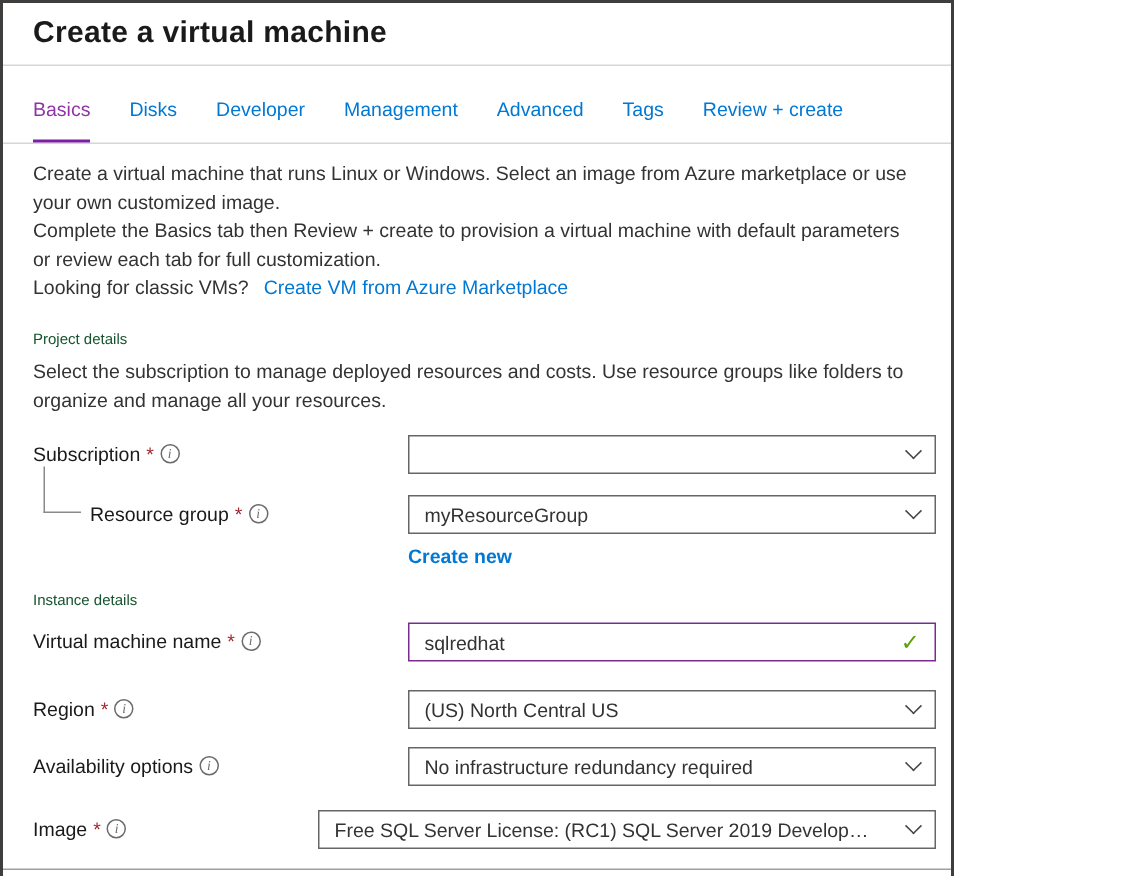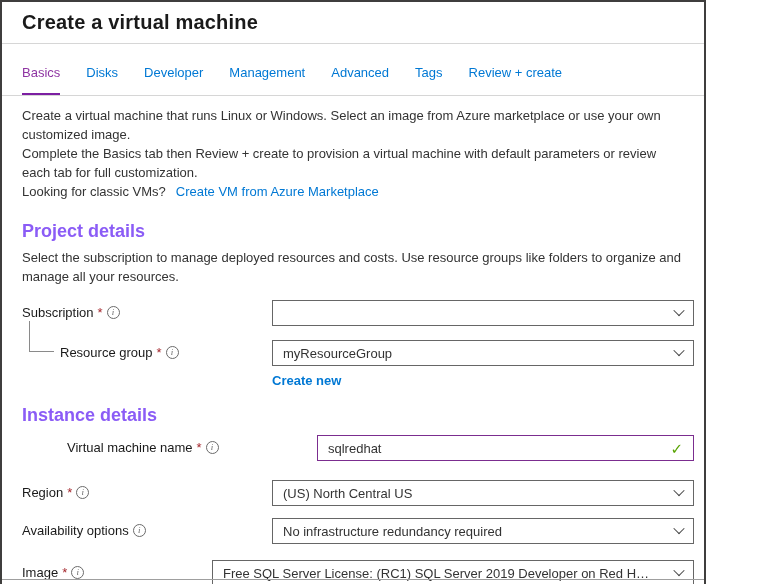--- a/index.html
+++ b/index.html
@@ -1,35 +1,35 @@
 <!DOCTYPE html>
 <html><head>
 <meta charset="utf-8">
 <style>
   * { margin:0; padding:0; box-sizing:border-box; }
   html,body { background:#fff; }
   body { font-family:"Liberation Sans","DejaVu Sans",sans-serif; color:#333; }
   .frame {
-    position:relative; width:706px; height:584px; overflow:hidden;
+    position:relative; width:636px; height:584px; overflow:hidden;
     background:#fff; border:2px solid #3f3e3d; border-bottom:none;
   }
   
   .hdr { height:42px; border-bottom:1px solid #d6d6d6; display:flex; align-items:center; padding:0 20px; }
   .hdr h1 { font-size:20px; font-weight:600; color:#1a1a1a; letter-spacing:.2px; }
   
   .tabs { display:flex; gap:26px; padding:21px 20px 0 20px; border-bottom:1px solid #d6d6d6; }
   .tab { font-size:13px; color:#0078d4; padding-bottom:13px; cursor:pointer; border-bottom:2px solid transparent; }
   .tab.active { color:#8f35a3; border-bottom:2px solid #7c1fa2; font-weight:400; }
   
   .intro { padding:10px 20px 0 20px; font-size:13px; line-height:19px; color:#333; }
   .intro p { max-width:712px; }
   .classic { margin-top:0; display:flex; gap:10px; }
   a.link { color:#0078d4; text-decoration:none; cursor:pointer; }
   
-  .section-h { font-size:18px; font-weight:700; color:#8b5cf6; padding:0 20px; }
+  .section-h { font-size:10px; font-weight:400; color:#14532d; padding:0 20px; }
   .section-h.pd { margin-top:20px; }
   .section-h.id { margin-top:17px; }
   .section-desc { padding:6px 20px 0 20px; font-size:13px; line-height:19px; max-width:745px; }
   
   .row { display:flex; align-items:flex-start; padding:0 10px 0 20px; margin-top:14px; }
   .lbl { width:250px; flex:0 0 250px; font-size:13px; color:#1a1a1a; padding-top:5px; display:flex; align-items:center; gap:4px; position:relative; }
   .row.image-row .lbl { width:190px; flex:0 0 190px; }
   .ctrl { flex:1 1 auto; min-width:0; }
   .req { color:#a4262c; }
   .info { display:inline-block; width:13px; height:13px; border:1px solid #6b6b6b; border-radius:50%; font-family:"Liberation Serif",serif; font-size:9px; line-height:11px; text-align:center; color:#6b6b6b; font-style:italic; }
@@ -42,21 +42,21 @@
   .chev { flex:0 0 auto; width:8px; height:8px; border-right:1.5px solid #444; border-bottom:1.5px solid #444; transform:rotate(45deg) translate(-1px,-1px); margin-top:-3px; }
   .textbox { border:1px solid #7b2d8f; cursor:text; }
   .textbox input { flex:1 1 auto; border:none; outline:none; font-size:13px; color:#333; font-family:inherit; background:transparent; min-width:0; }
   .check { color:#57a300; font-size:15px; line-height:1; flex:0 0 auto; }
   .create-new { margin-top:7px; font-size:13px; font-weight:600; }
   
   .rg-row { margin-top:14px; }
   .rg-row .lbl { padding-left:38px; }
   .tree { position:absolute; left:7px; top:-19px; width:25px; height:31px; border-left:1px solid #8a8a8a; border-bottom:1px solid #8a8a8a; }
   
-  .row.vm-row { margin-top:9px;margin-left:45px; }
+  .row.vm-row { margin-top:9px; }
   .row.region-row { margin-top:19px; }
   .row.avail-row { margin-top:12px; }
   .row.image-row { margin-top:16px; }
   .bottom-line { position:absolute; left:0; right:0; bottom:4px; border-top:1px solid #9f9f9f; }
 </style>
 </head>
 <body>
 
 <div class="frame">
 

